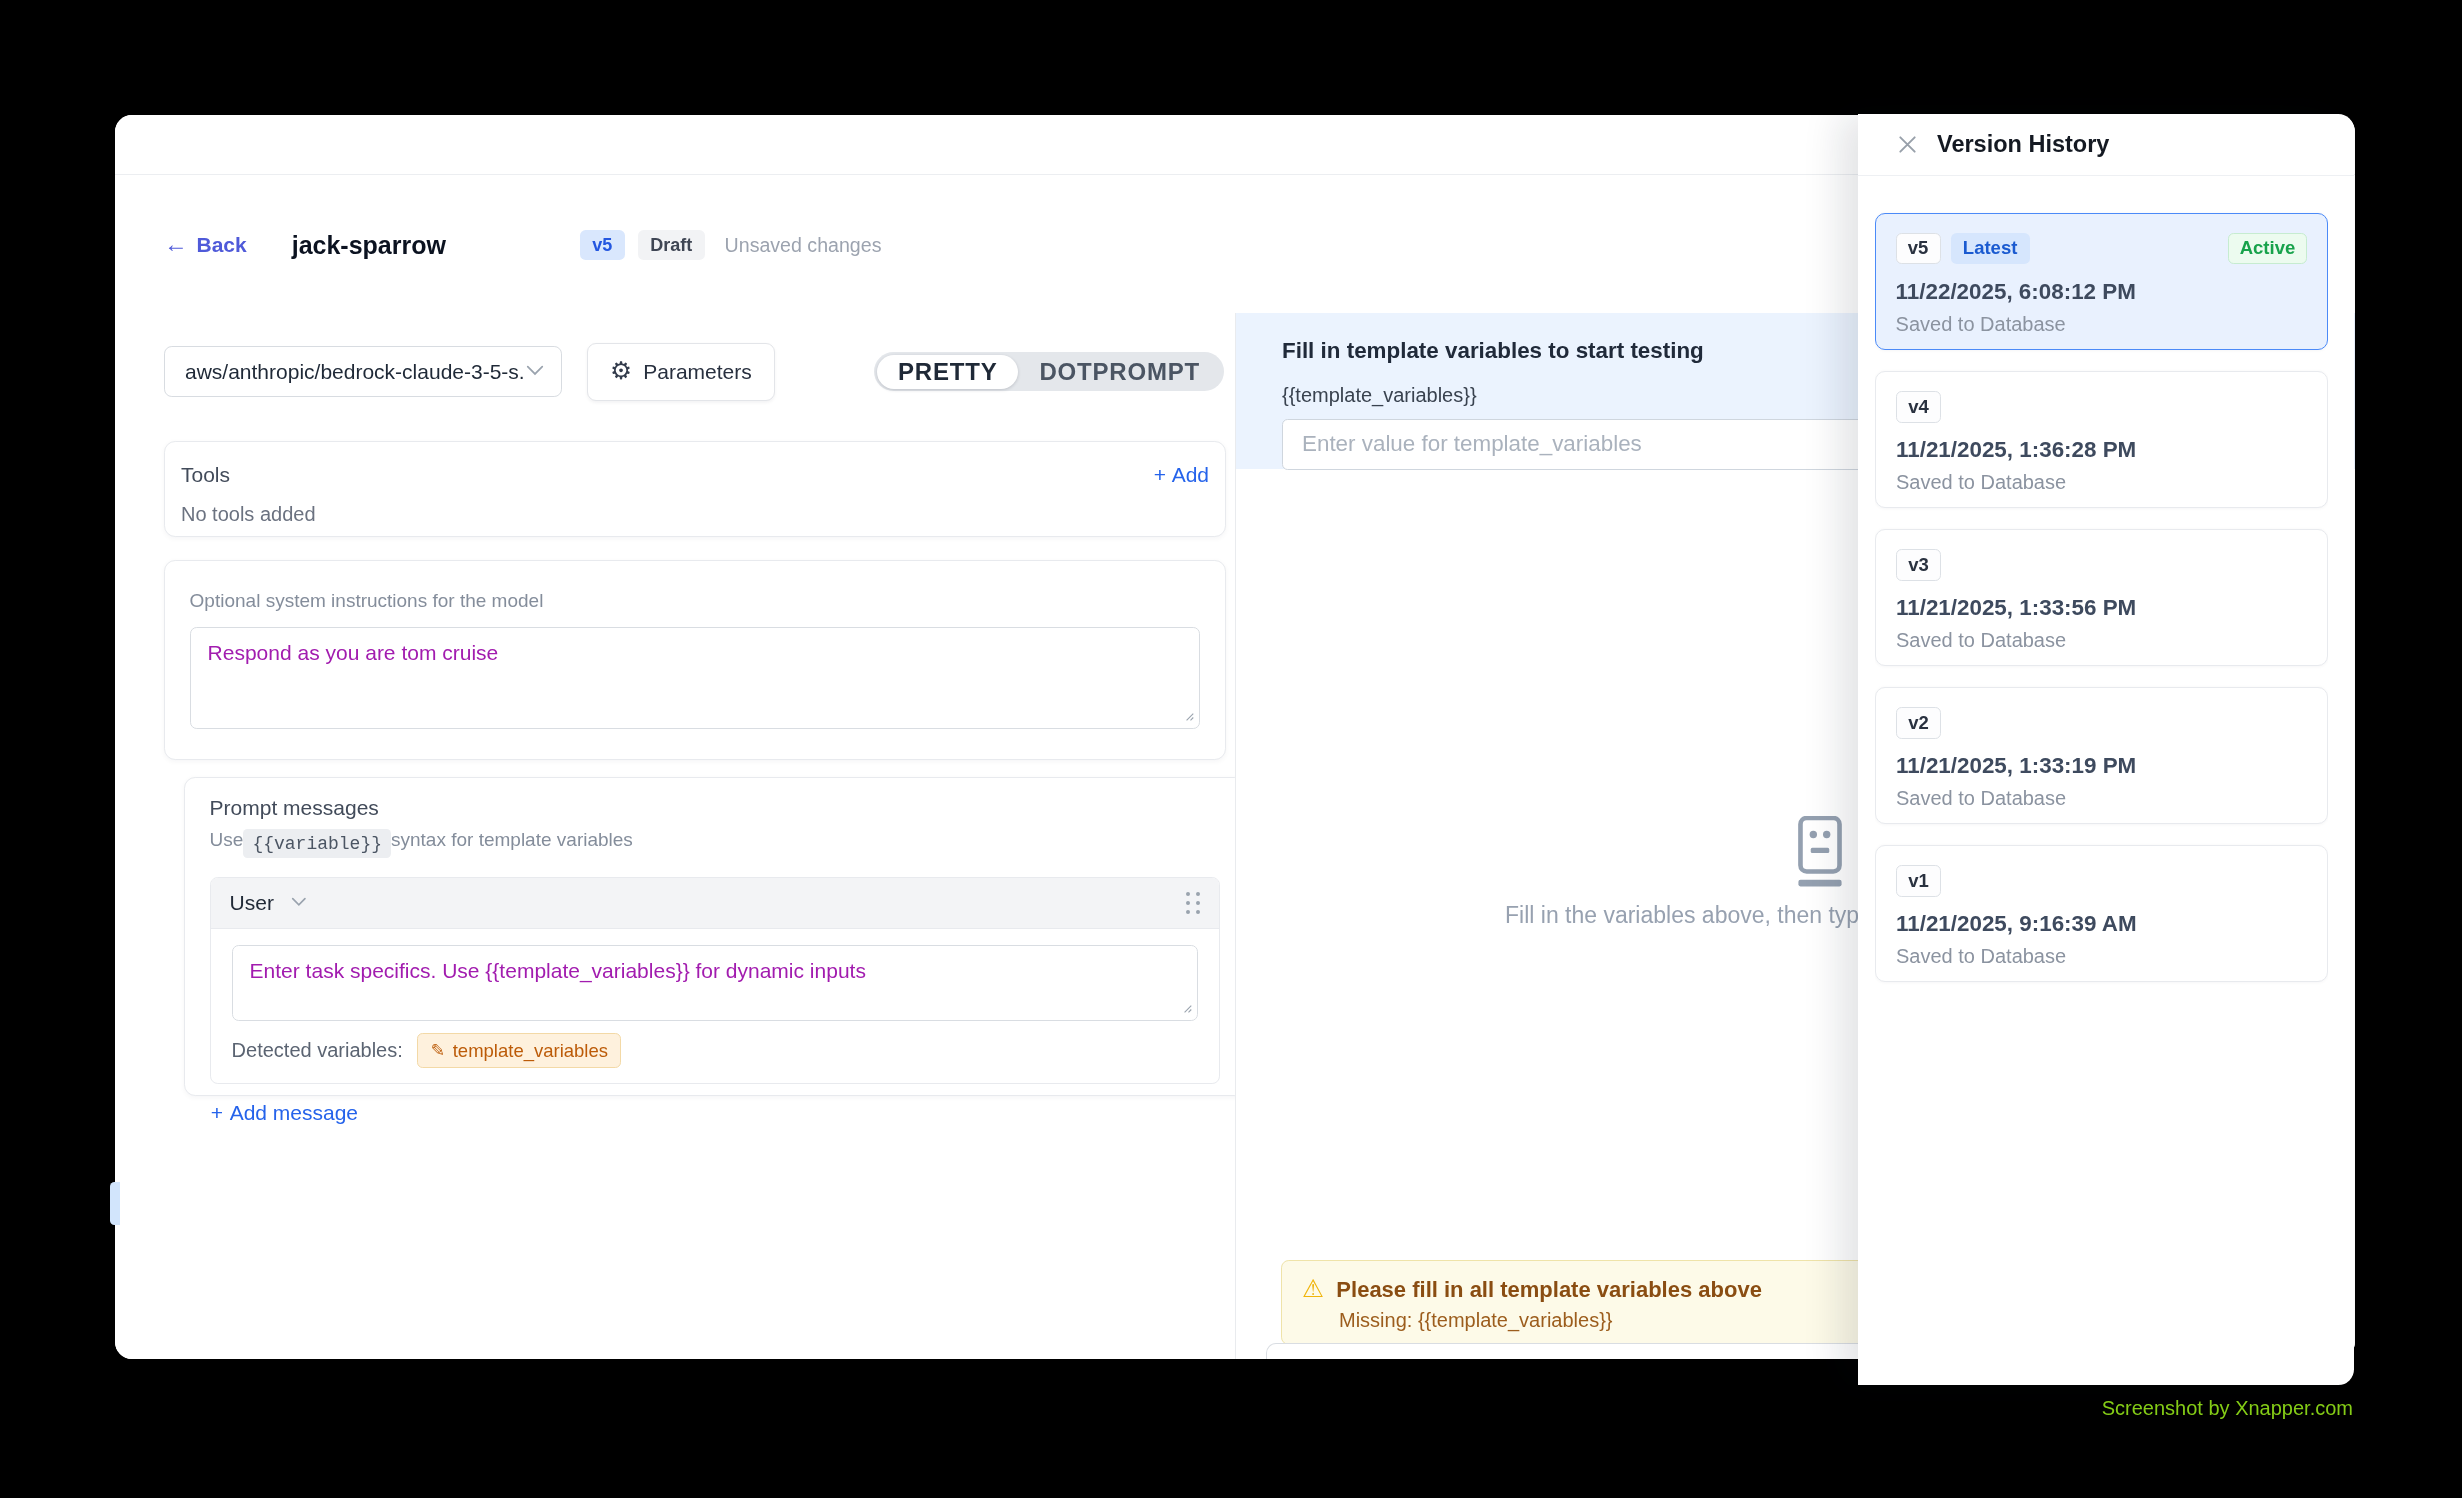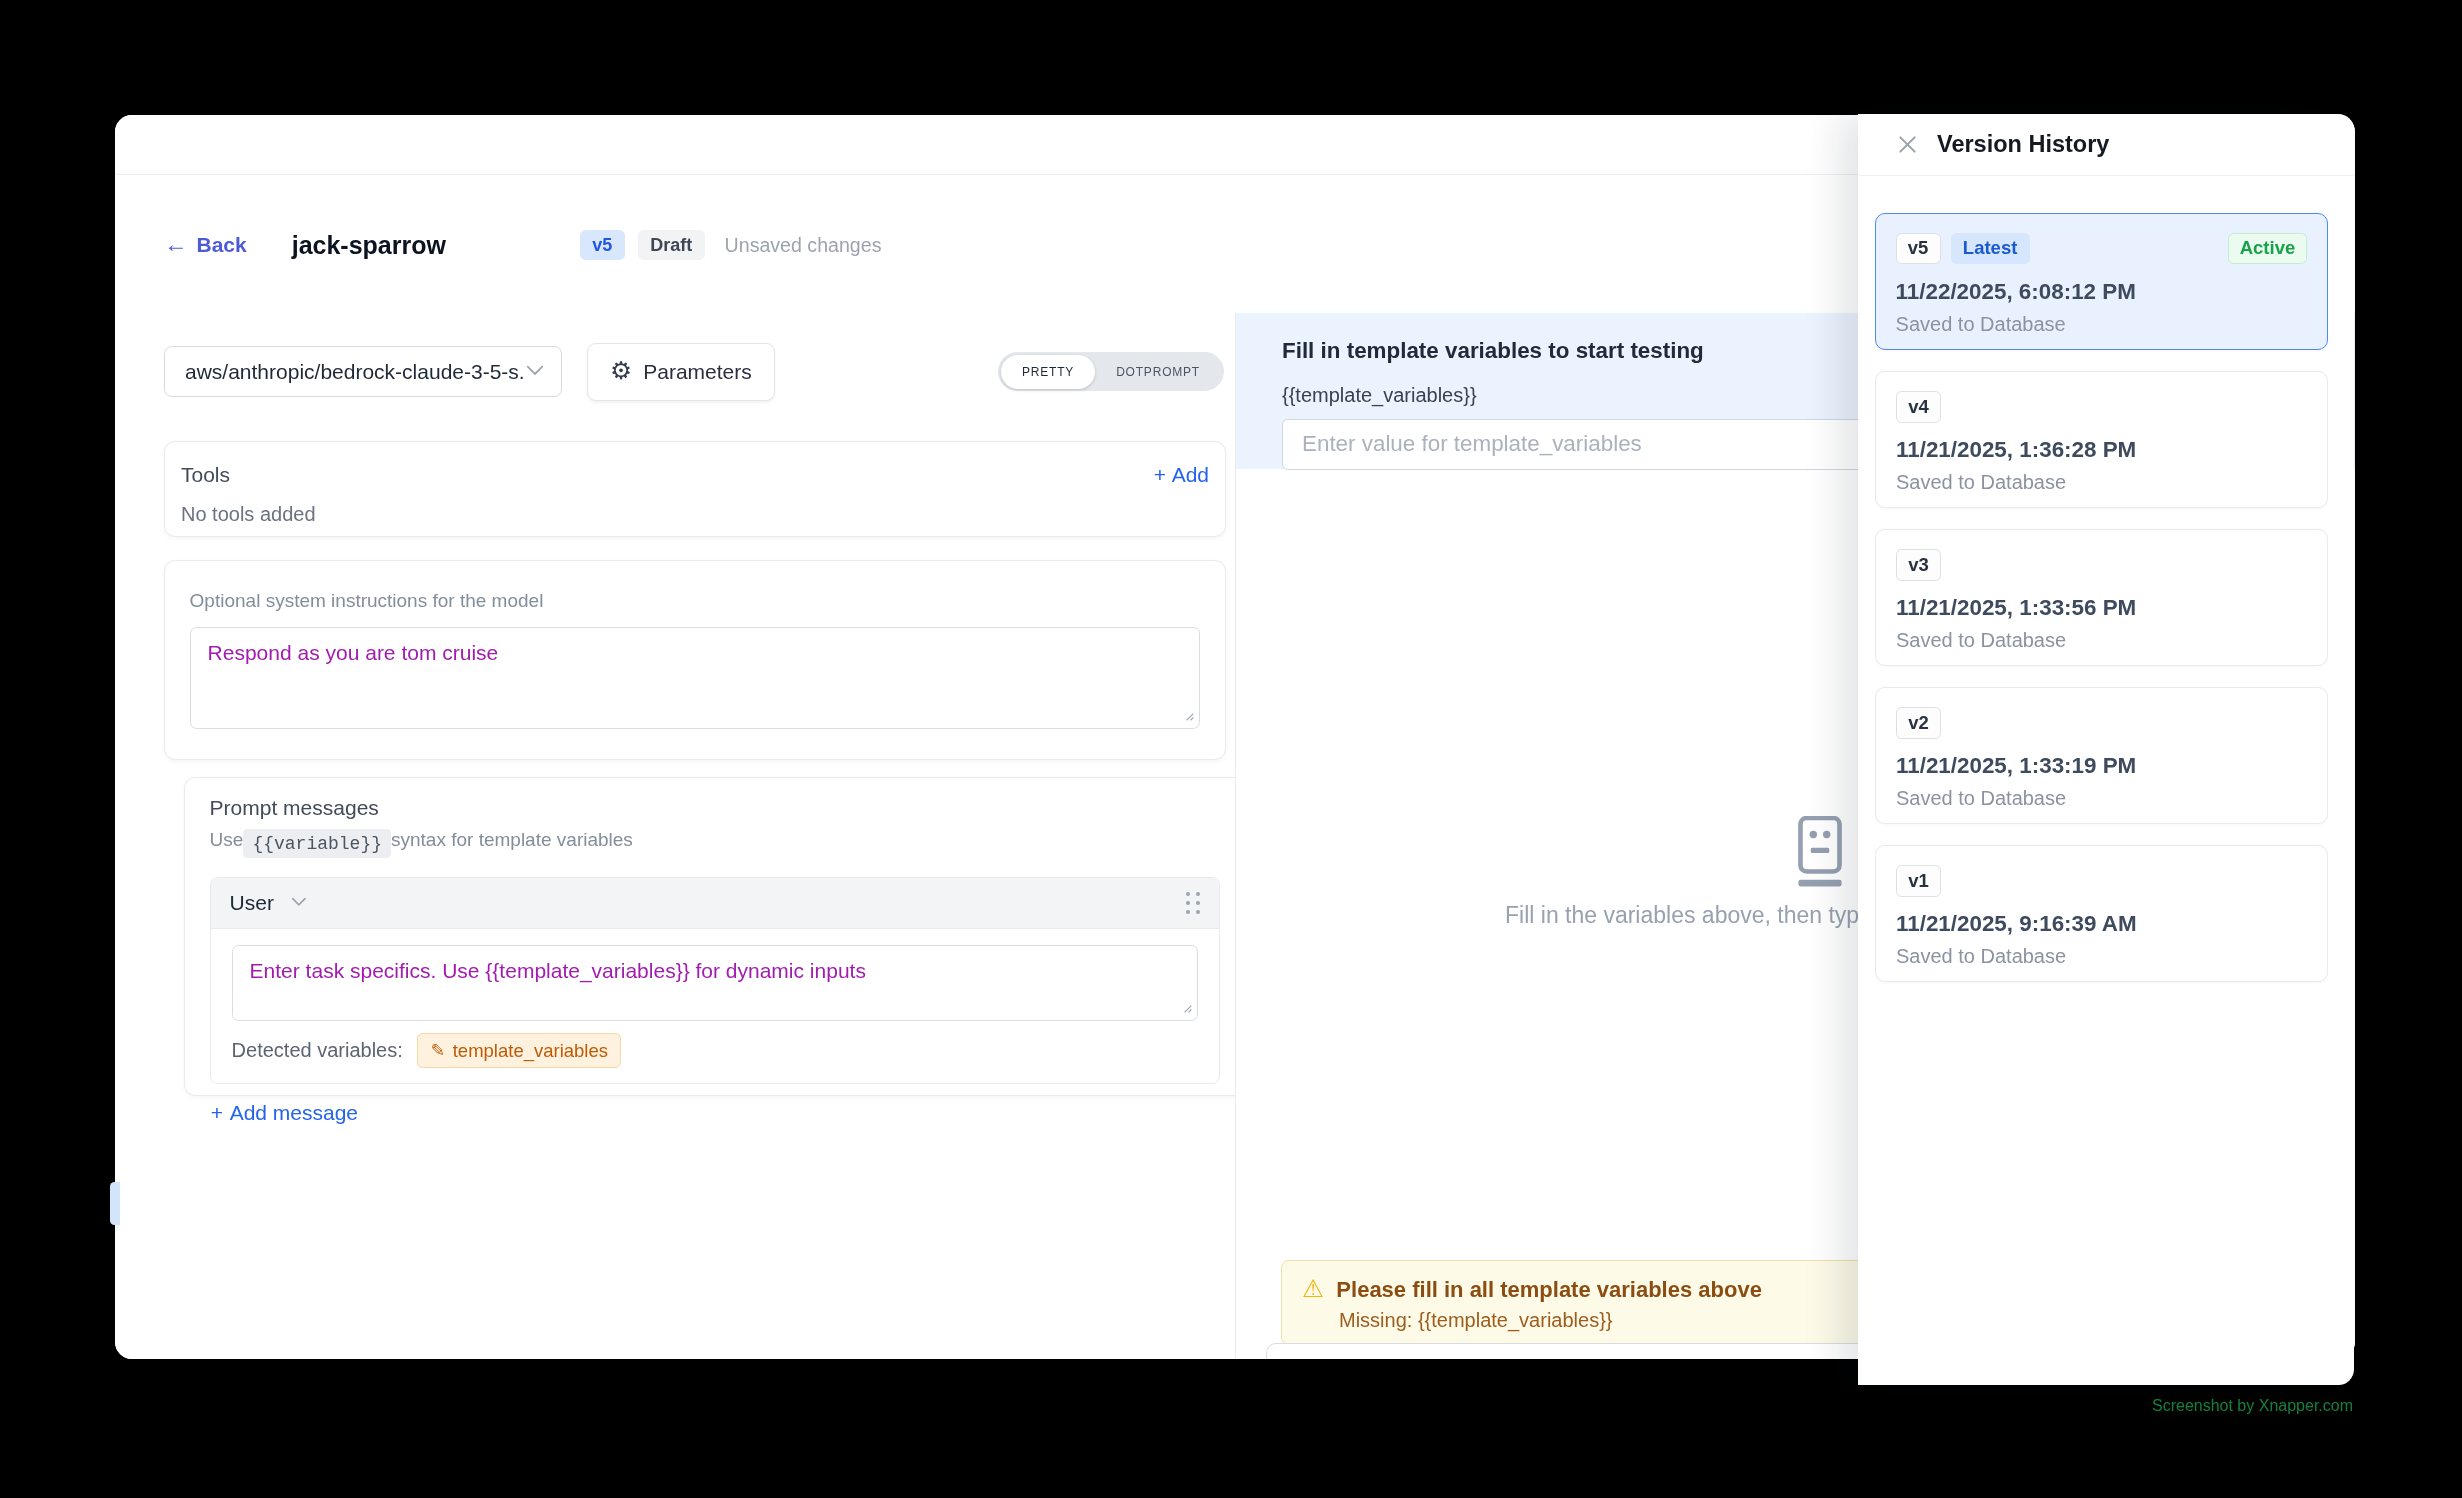--- a/index.html
+++ b/index.html
@@ -55,21 +55,21 @@
     box-shadow: 0 1.1px 3.4px rgba(16,24,40,.05);
   }
   .gear-glyph { font-size: 24.6px; color: #333c4c; line-height: 1; }
   .params-label { font-size: 21px; color: #28303f; font-weight: 500; }
   .fmt-toggle {
     margin-left: auto; height: 39px; background: #e4e7eb; border-radius: 19.6px;
     display: flex; align-items: center; padding: 2.8px;
   }
   .fmt-seg {
     height: 34px; border-radius: 17px; display: flex; align-items: center;
-    padding: 0 21px; font-size: 12px; font-weight: 400; letter-spacing: 0.8px;
+    padding: 0 21px; font-size: 24px; font-weight: 700; letter-spacing: 0.8px;
     color: #4b5563; cursor: pointer;
   }
   .fmt-seg.active { background: #fff; color: #1f2937; box-shadow: 0 1.1px 3.4px rgba(16,24,40,.18); }
 
   .card {
     position: absolute; left: 49px; width: 1062px; background: #fff;
     border: 1.1px solid #e8eaee; border-radius: 11.2px;
     box-shadow: 0 1.1px 5.6px rgba(16,24,40,.04);
   }
   .card-title { font-size: 21px; color: #424b5a; font-weight: 500; }
@@ -172,21 +172,21 @@
     margin-left: 10px; font-size: 18.5px; font-weight: 600; color: #1a5ad0;
     background: #d6e6fd; border-radius: 5.6px; padding: 6.7px 12.3px; line-height: 1;
   }
   .vactive {
     margin-left: auto; font-size: 18.5px; font-weight: 600; color: #17a24b;
     background: #ecfbef; border: 1.1px solid #c6ecd0; border-radius: 5.6px; padding: 5.6px 11.2px; line-height: 1;
   }
   .vts { margin-top: 14.6px; font-size: 22.4px; font-weight: 600; color: #3e4a5e; }
   .vsaved { margin-top: 7.8px; font-size: 20px; color: #8b93a0; }
 
-  .watermark { position: absolute; right: 109px; top: 1397px; font-size: 16px; font-weight: 500; color: #15803d; z-index: 6; }
+  .watermark { position: absolute; right: 109px; top: 1397px; font-size: 20px; font-weight: 500; color: #84cc16; z-index: 6; }
 </style>
 </head>
 <body>
 
 <div class="bg-accent"></div>
 
 <div class="window">
 
   <div class="topbar"></div>
 

